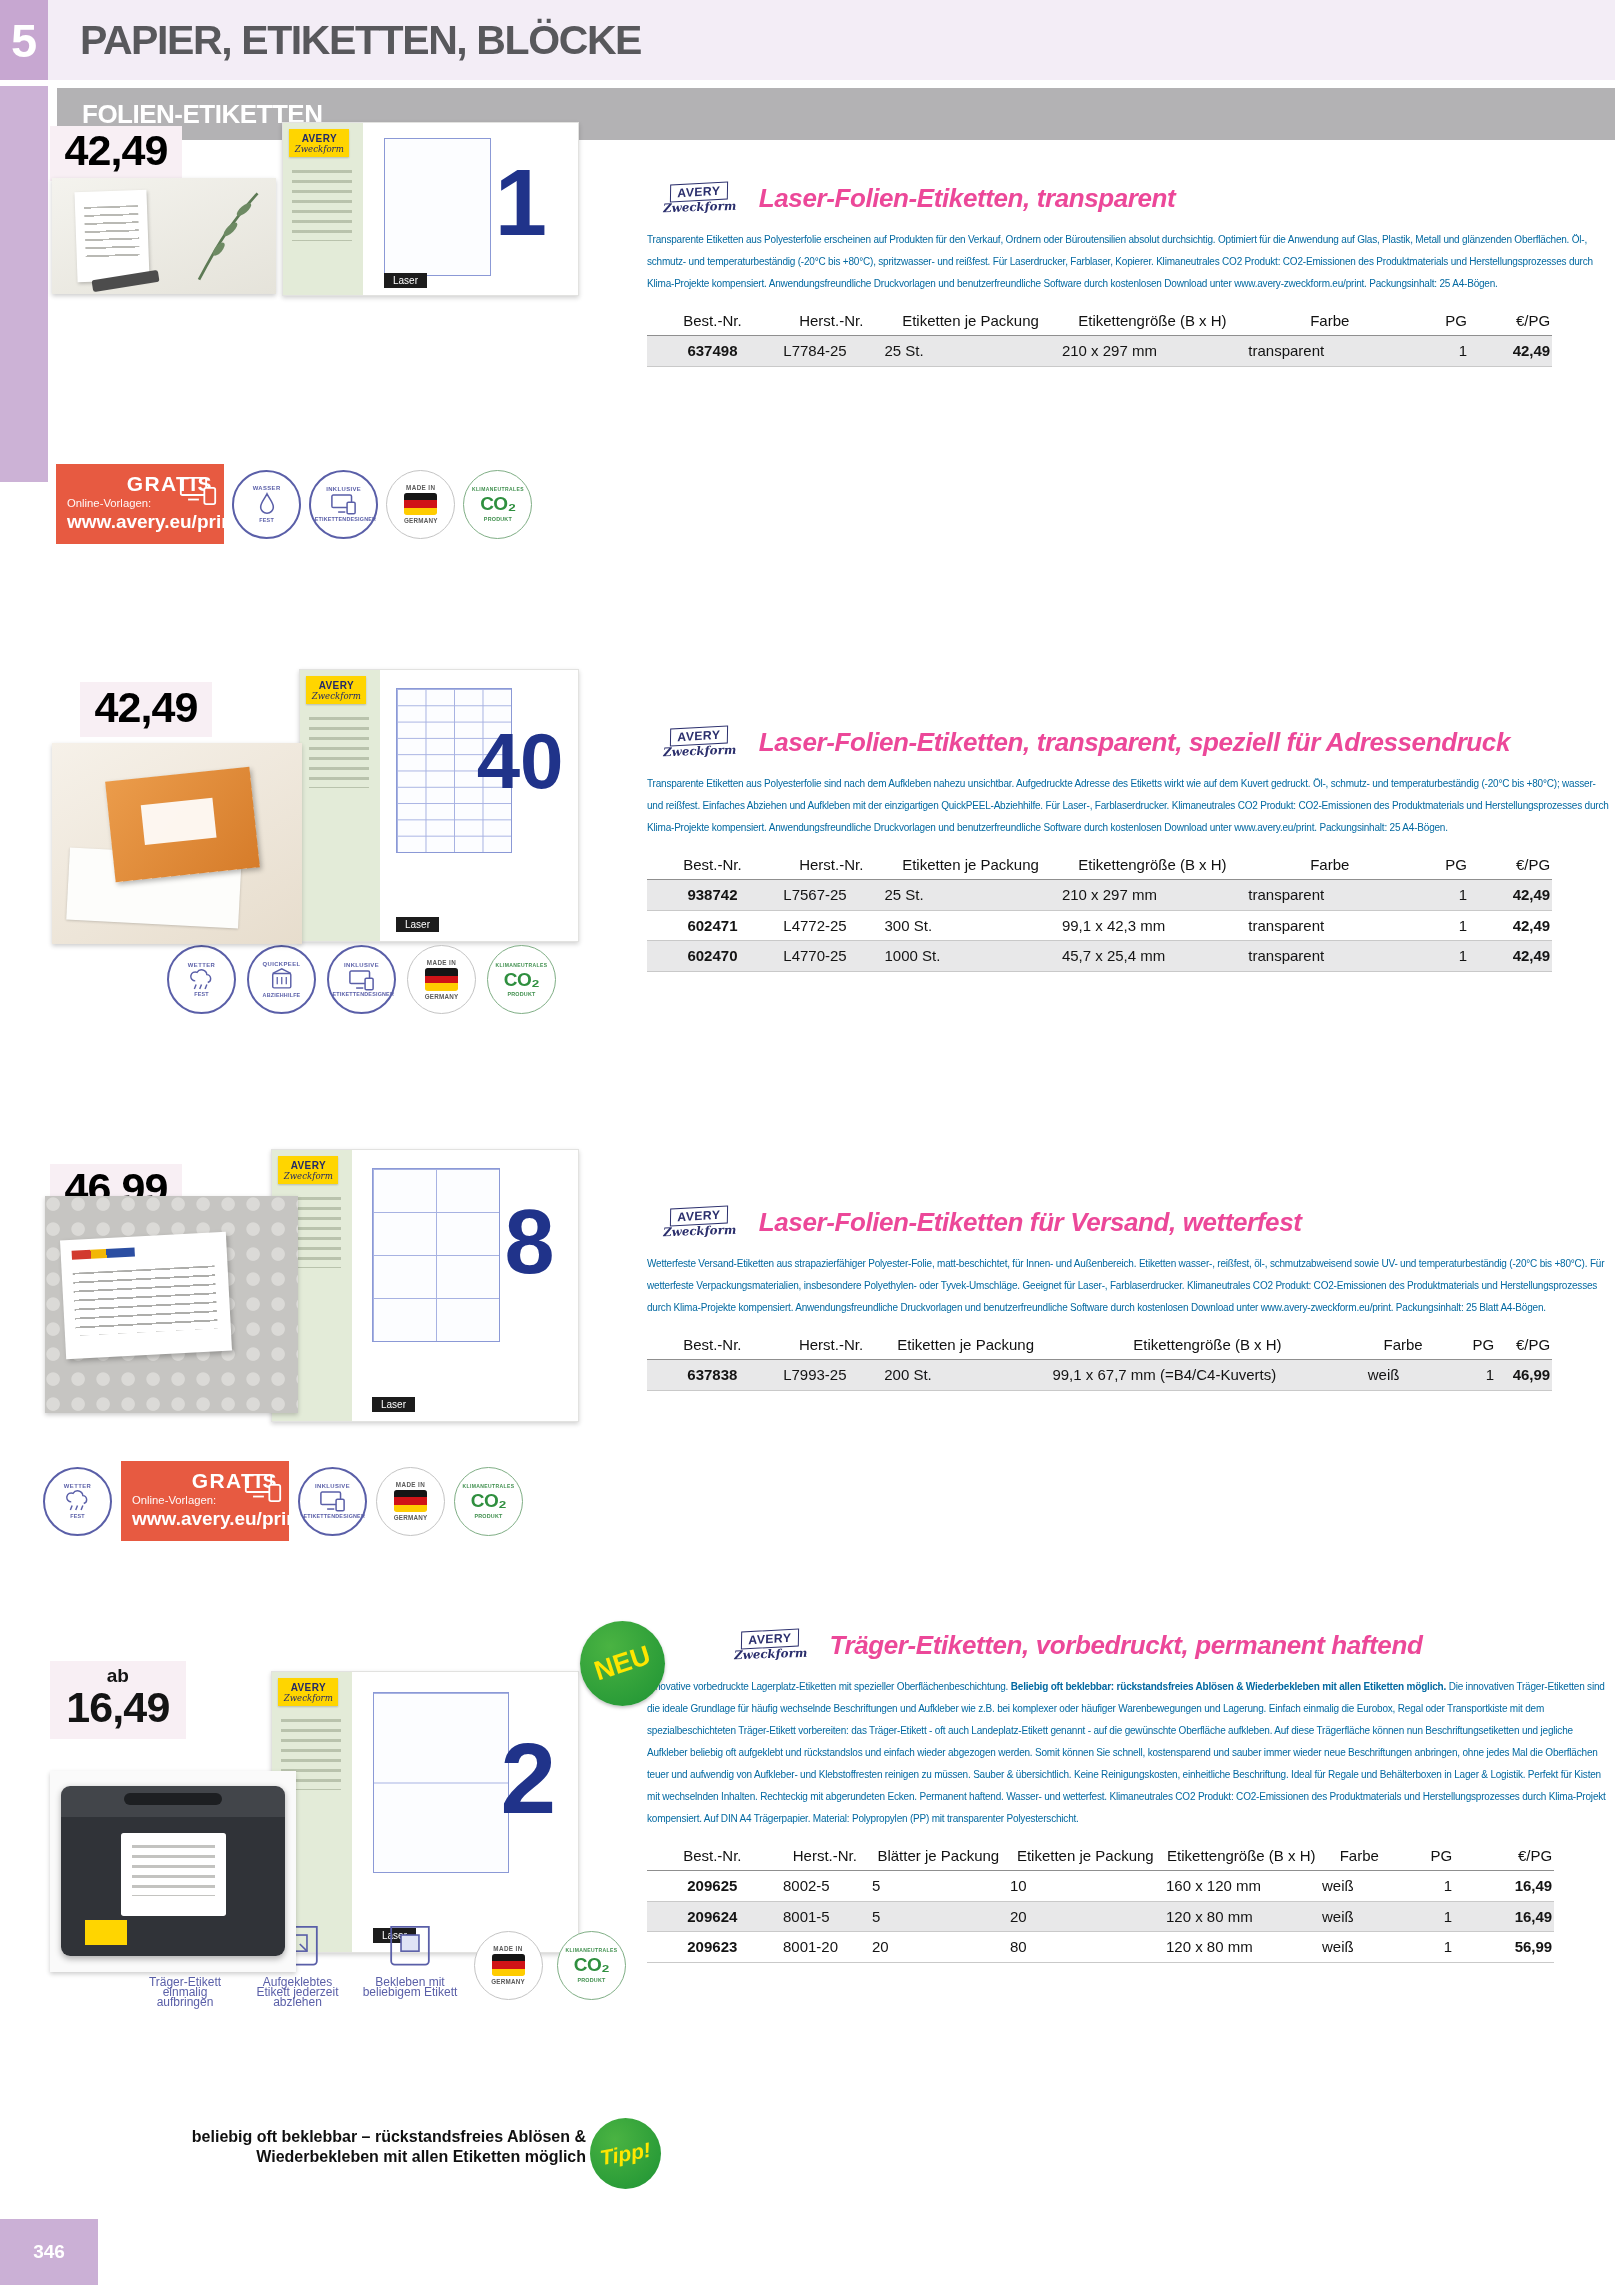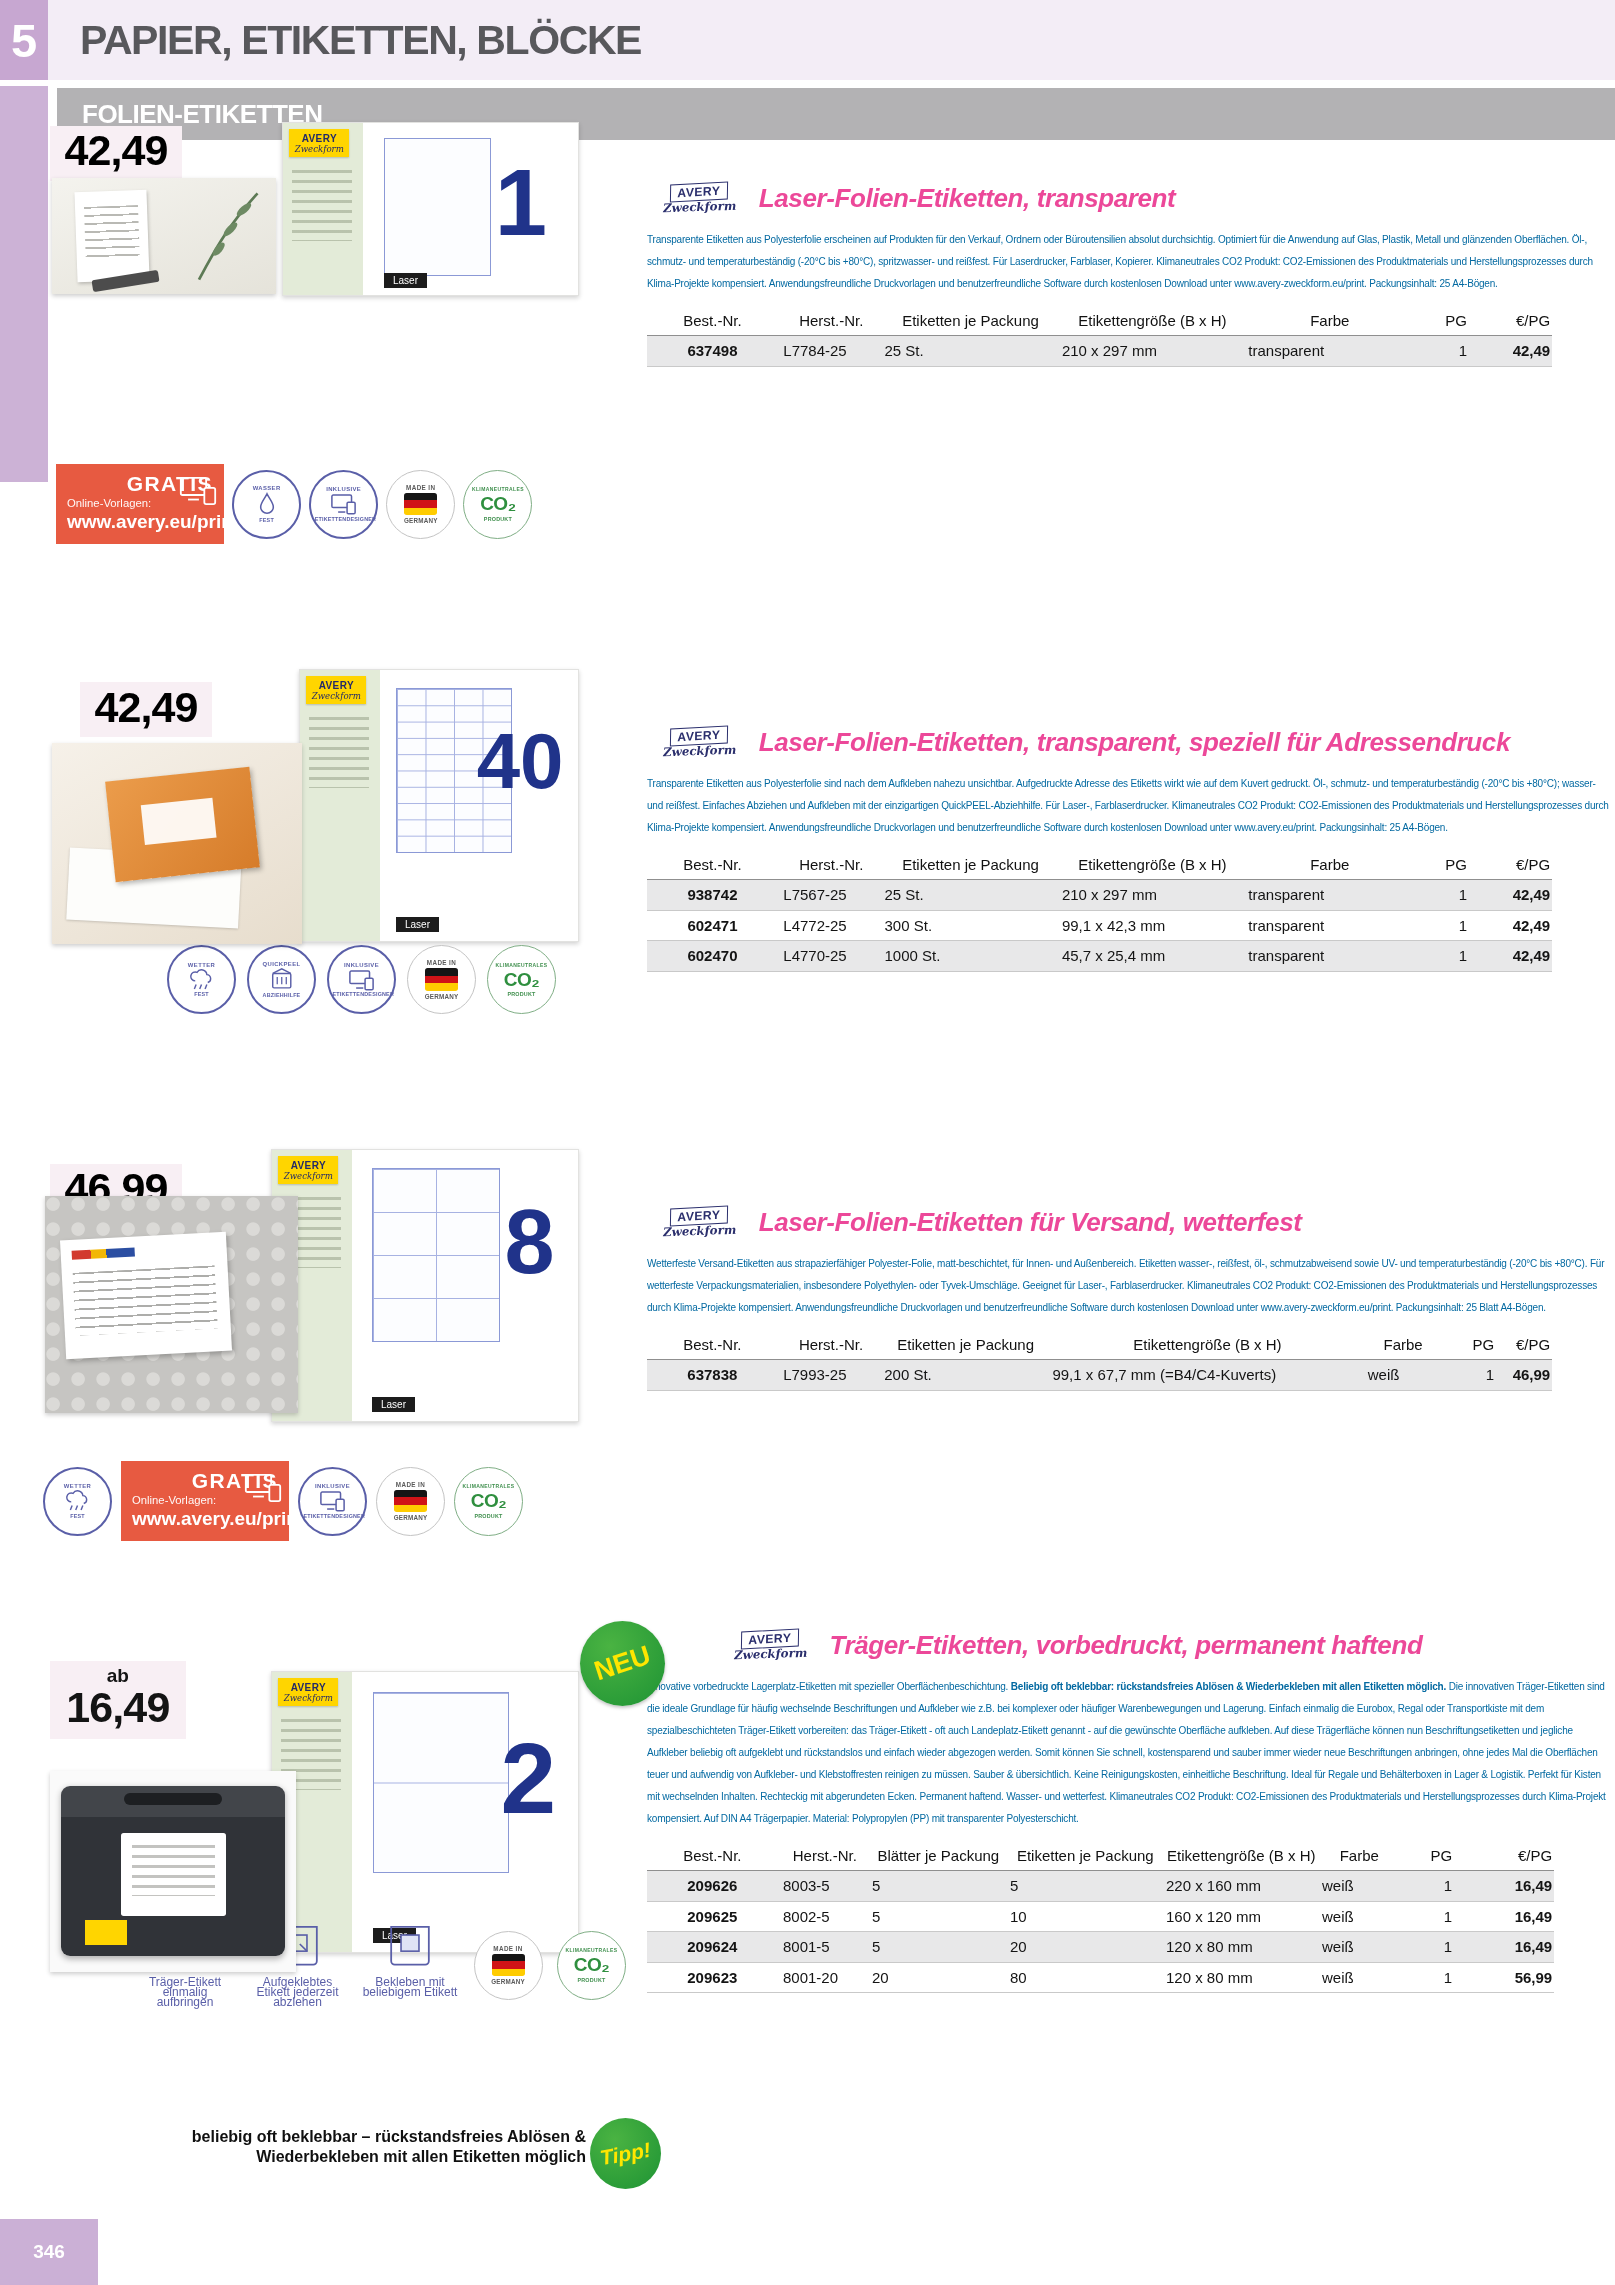--- a/index.html
+++ b/index.html
@@ -606,30 +606,20 @@
           <th>Herst.-Nr.</th>
           <th>Blätter je Packung</th>
           <th>Etiketten je Packung</th>
           <th>Etikettengröße (B x H)</th>
           <th>Farbe</th>
           <th class="num">PG</th>
           <th class="num">€/PG</th>
         </tr>
           </thead>
         <tbody>
-          <tr class="shade">
-            <td class="b">209626</td>
-            <td>8003-5</td>
-            <td>5</td>
-            <td>5</td>
-            <td>220 x 160 mm</td>
-            <td>weiß</td>
-            <td class="num">1</td>
-            <td class="num b">16,49</td>
-          </tr>
           <tr>
             <td class="b">209625</td>
             <td>8002-5</td>
             <td>5</td>
             <td>10</td>
             <td>160 x 120 mm</td>
             <td>weiß</td>
             <td class="num">1</td>
             <td class="num b">16,49</td>
           </tr>

